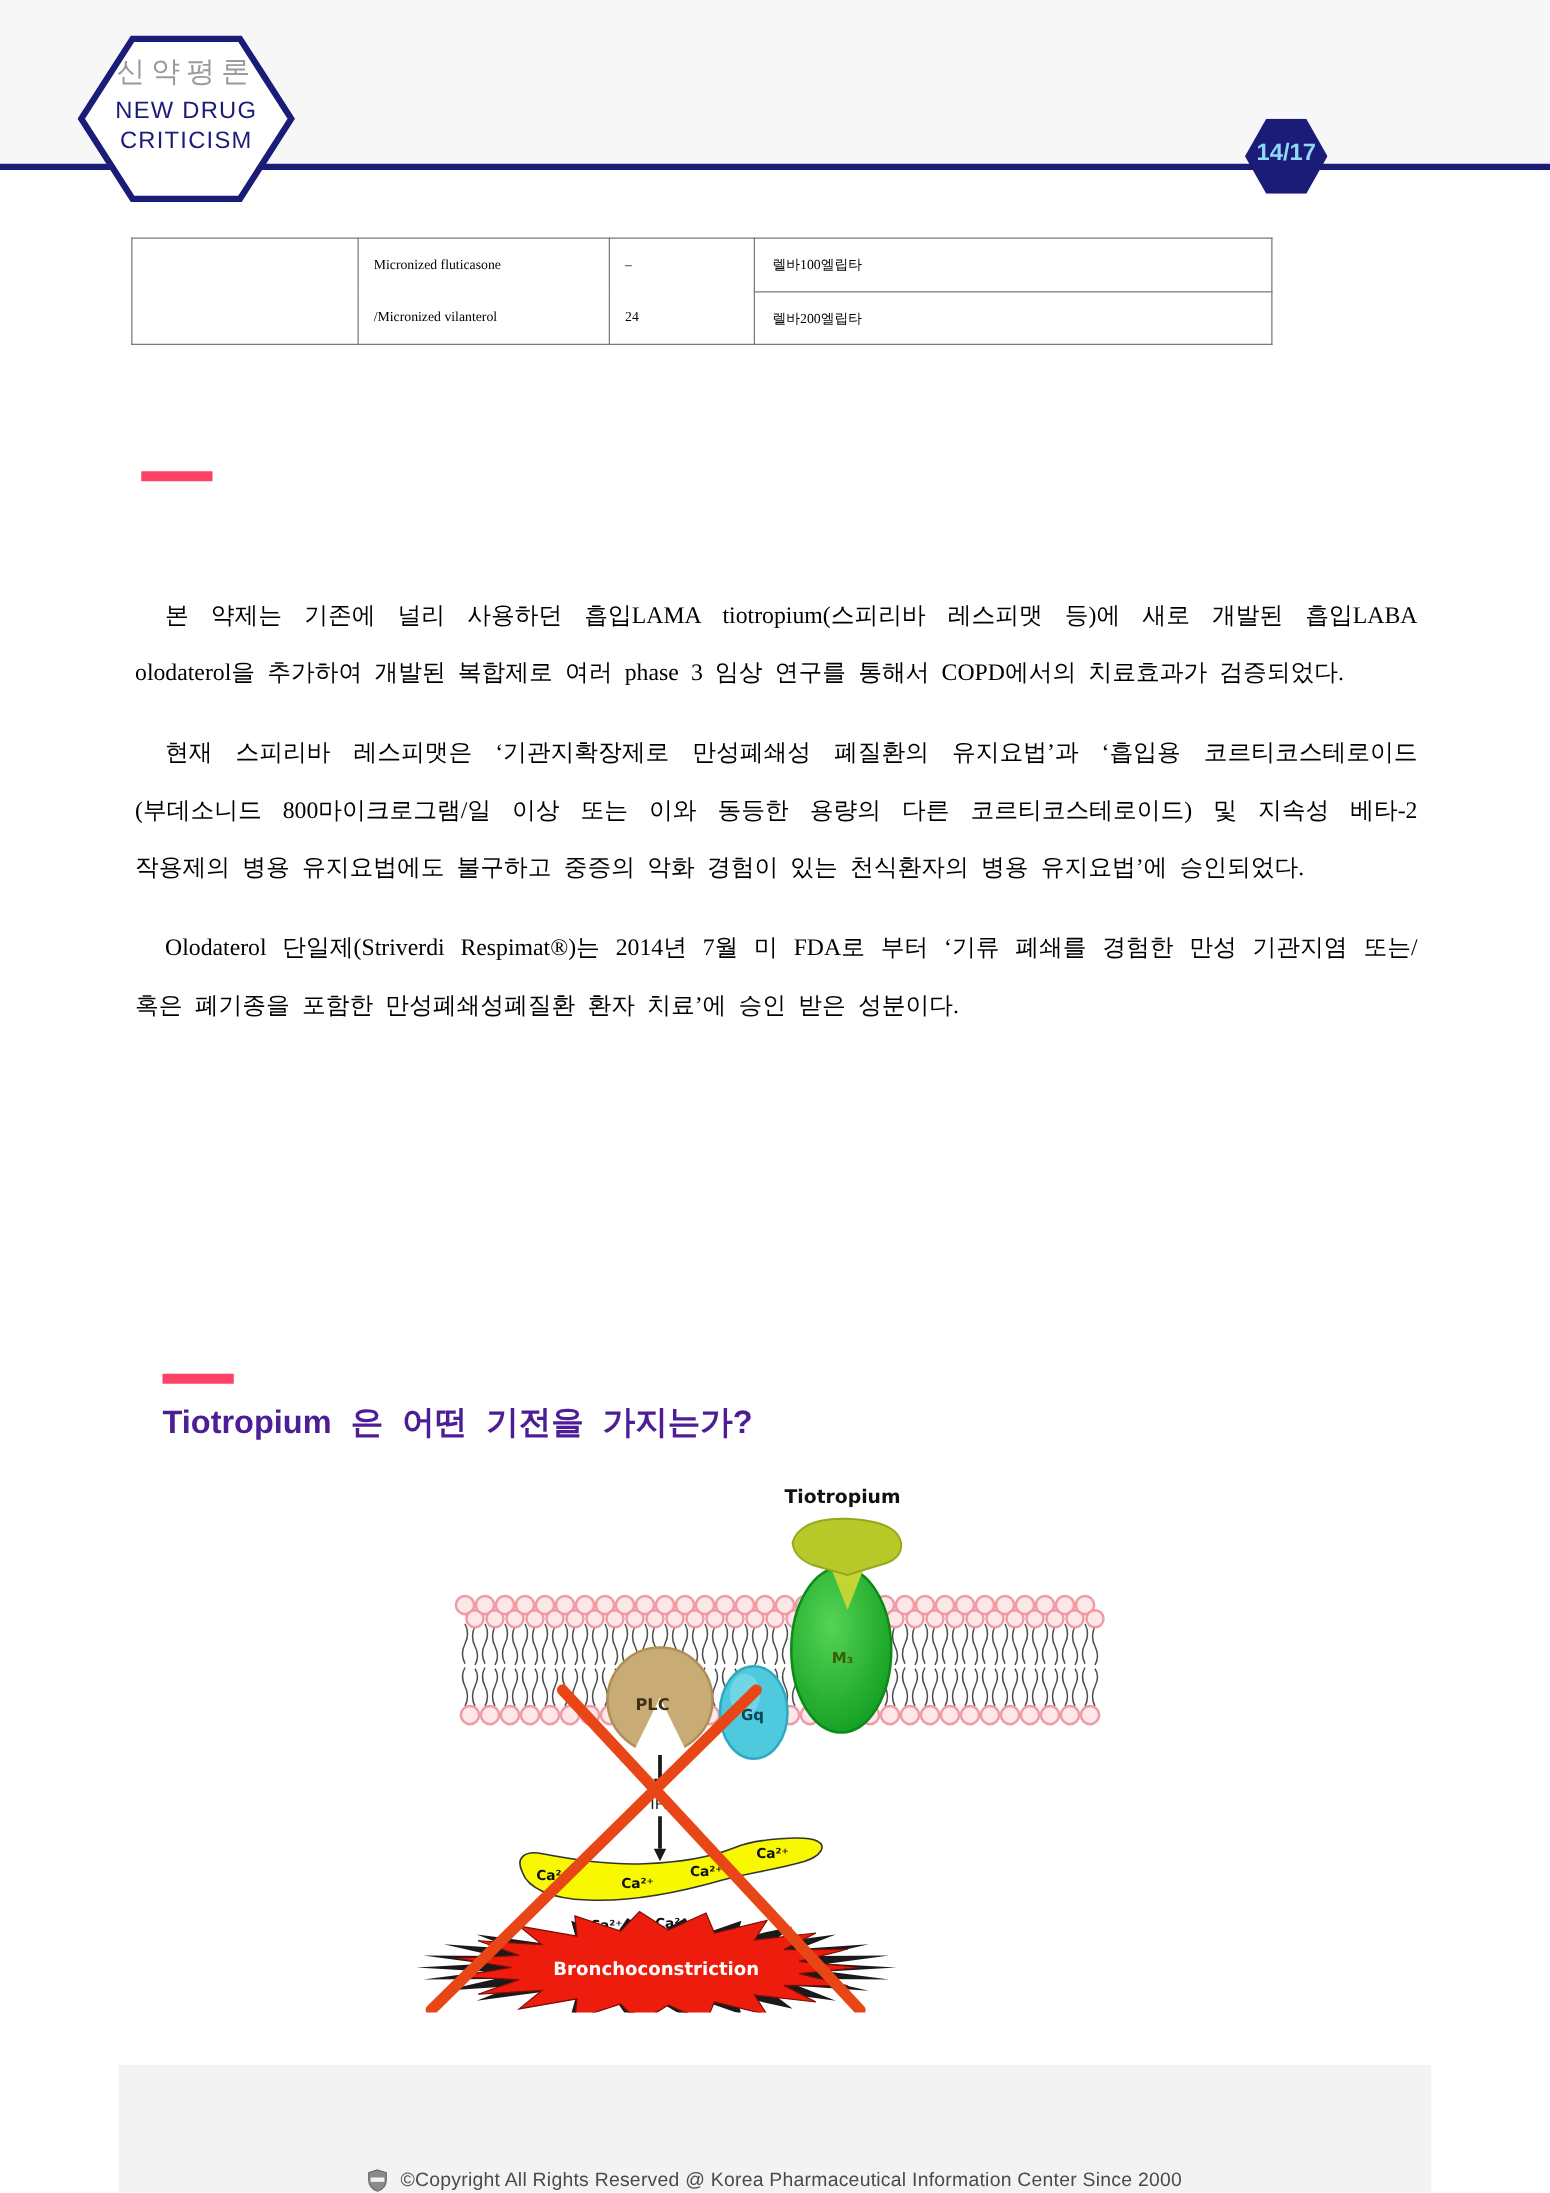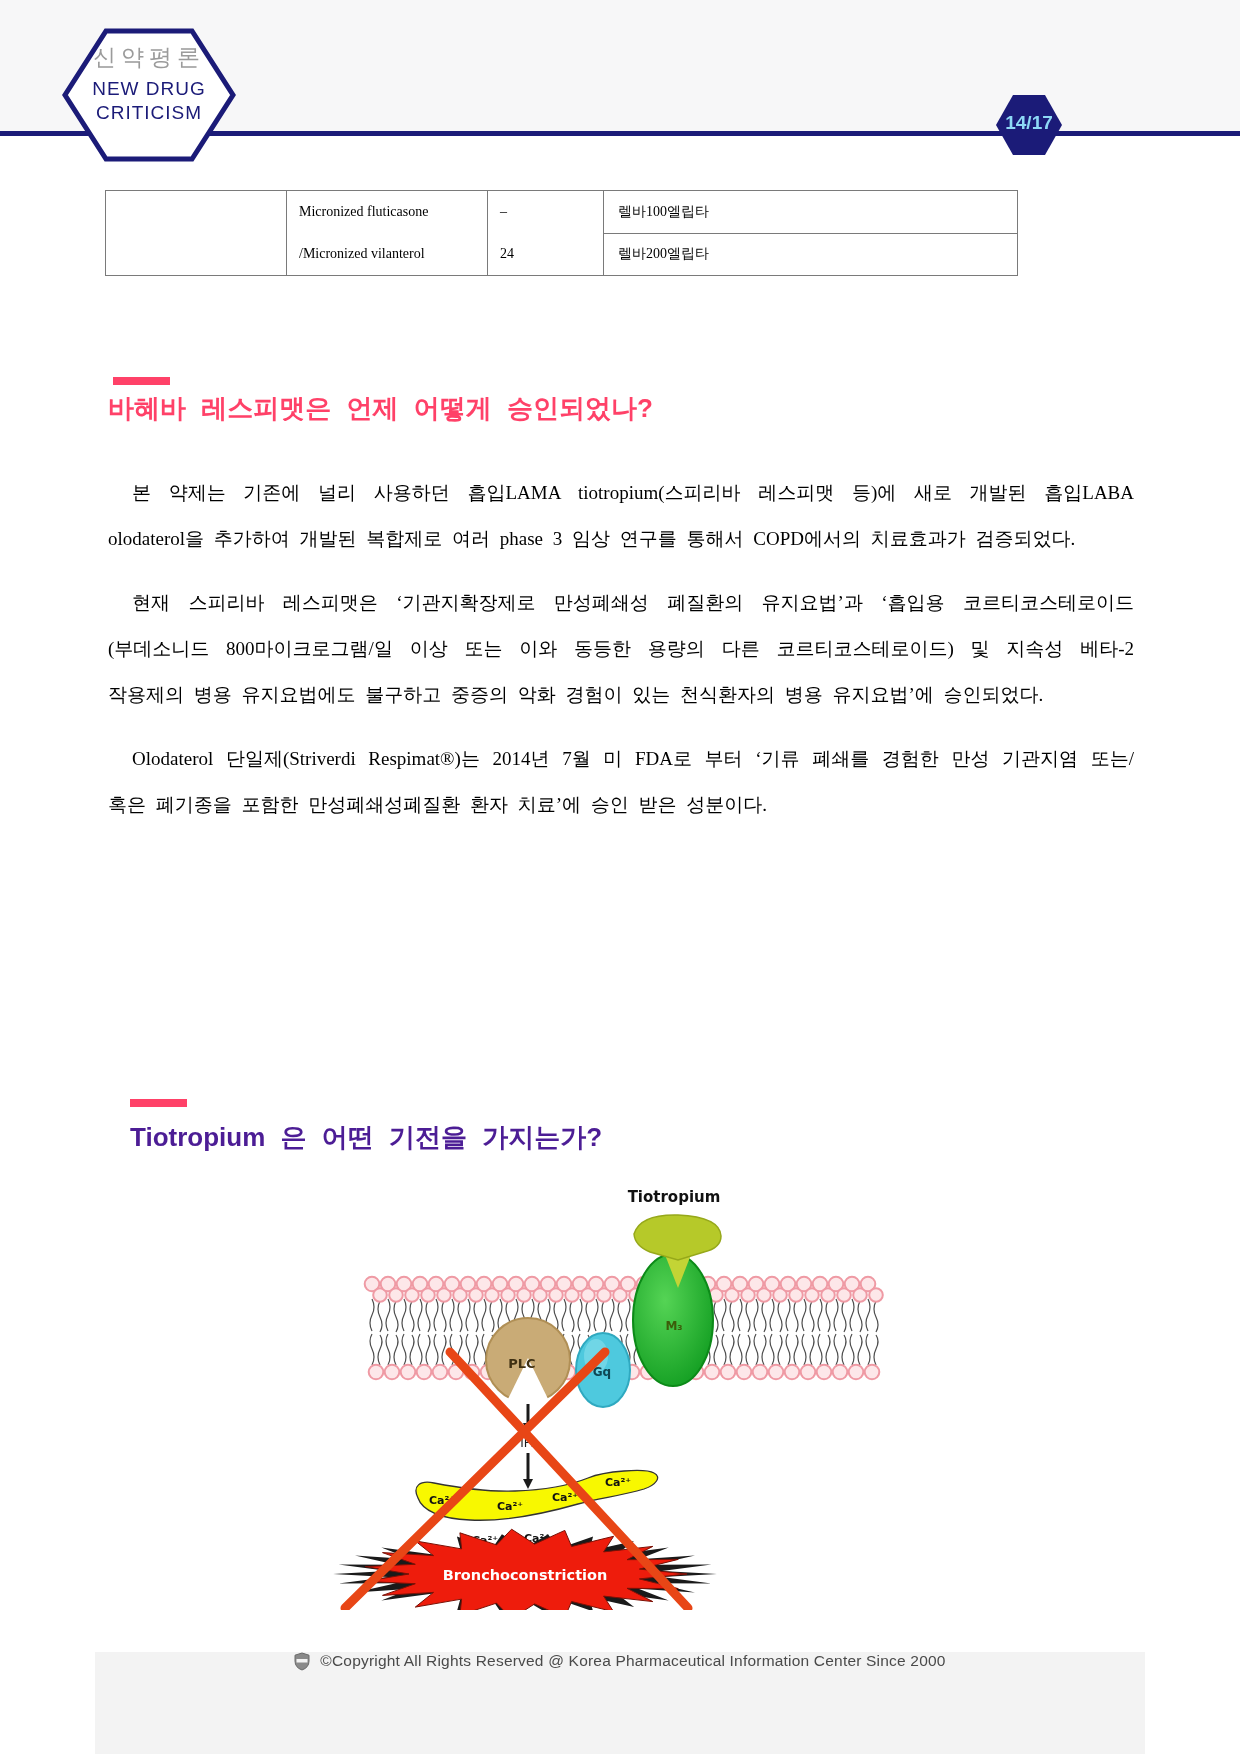--- a/index.html
+++ b/index.html
@@ -18,21 +18,21 @@
   .header-title{position:absolute;left:250px;top:96px;width:760px;
                 font-family:"Liberation Sans", sans-serif;font-weight:bold;font-size:21px;
                 word-spacing:6px;color:#141414;}
   .page-badge{position:absolute;left:996px;top:95px;width:66px;height:60px;}
   .page-badge span{position:absolute;left:0;top:0;width:66px;height:56px;display:flex;
                    align-items:center;justify-content:center;color:#8ed9f6;
                    font-family:"Liberation Sans", sans-serif;font-weight:bold;font-size:19px;}
 
   
   .frag-table{position:absolute;left:105px;top:190px;border-collapse:collapse;table-layout:fixed;}
-  .frag-table td{border:1px solid #7a7a7a;padding:0;font-size:14px;vertical-align:middle;}
+  .frag-table td{border:1px solid #7a7a7a;padding:0;font-size:11px;vertical-align:middle;}
   .frag-table .c1{width:180px;}
   .frag-table .c2{width:200px;}
   .frag-table .c3{width:115px;}
   .frag-table .c4{width:399px;padding-left:14px;height:41px;}
   .cell-line{height:42px;line-height:42px;padding-left:12px;}
 
   
   .accent-bar{position:absolute;width:57px;height:8px;}
   .sec-heading{position:absolute;font-family:"Liberation Sans", sans-serif;font-weight:bold;
                font-size:26px;word-spacing:8px;}
@@ -46,21 +46,21 @@
   .tail{fill:none;stroke:#4d4d4d;stroke-width:1.2;}
   .head{fill:#fde7e9;stroke:#ef9aa4;stroke-width:2;}
   .diagram text{font-family:"DejaVu Sans", sans-serif;}
 
   .caption{position:absolute;left:0;top:1610px;width:1240px;text-align:center;
            font-size:17.5px;color:#111;}
   .caption a{color:#0000cc;text-decoration:underline;cursor:pointer;}
 
   
   .footer-band{position:absolute;left:95px;top:1652px;width:1050px;height:102px;background:#f3f3f3;
-               display:flex;align-items:flex-start;justify-content:center;gap:10px;}
+               display:flex;align-items:flex-end;justify-content:center;gap:10px;}
   .footer-text{font-family:"Liberation Sans", sans-serif;font-size:15.5px;color:#4a4a4a;
                letter-spacing:0.2px;}
 </style>
 </head>
 <body>
 
 <div class="page">
 
   <div class="header-bg"></div>
   <div class="header-line"></div>
@@ -96,21 +96,20 @@
       </td>
       <td class="c4">렐바100엘립타</td>
     </tr>
     <tr>
       <td class="c4">렐바200엘립타</td>
     </tr>
   </tbody>
     </table>
 
   <div class="accent-bar" style="left:113px;top:377px;background:#ff4168;"></div>
-  <div class="sec-heading" style="left:108px;top:391px;color:#ff4168;">바혜바 레스피맷은 언제 어떻게 승인되었나?</div>
 
   <div class="body-copy">
     <p class="body-p indent">본 약제는 기존에 널리 사용하던 흡입LAMA tiotropium(스피리바 레스피맷 등)에 새로 개발된 흡입LABA olodaterol을 추가하여 개발된 복합제로 여러 phase 3 임상 연구를 통해서 COPD에서의 치료효과가 검증되었다.</p>
     <p class="body-p indent">현재 스피리바 레스피맷은 ‘기관지확장제로 만성폐쇄성 폐질환의 유지요법’과 ‘흡입용 코르티코스테로이드(부데소니드 800마이크로그램/일 이상 또는 이와 동등한 용량의 다른 코르티코스테로이드) 및 지속성 베타-2 작용제의 병용 유지요법에도 불구하고 중증의 악화 경험이 있는 천식환자의 병용 유지요법’에 승인되었다.</p>
     <p class="body-p indent">Olodaterol 단일제(Striverdi Respimat®)는 2014년 7월 미 FDA로 부터 ‘기류 폐쇄를 경험한 만성 기관지염 또는/혹은 폐기종을 포함한 만성폐쇄성폐질환 환자 치료’에 승인 받은 성분이다.</p>
   </div>
 
   <div class="accent-bar" style="left:130px;top:1099px;background:#ff4168;"></div>
   <div class="sec-heading" style="left:130px;top:1120px;color:#4c1d95;">
     <span>Tiotropium</span><span> 은 어떤 기전을 가지는가?</span>

